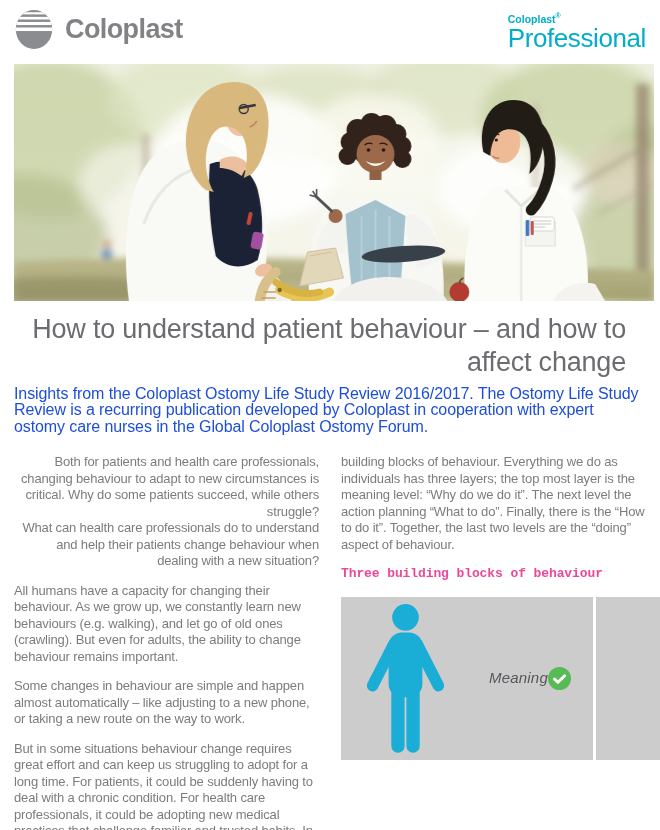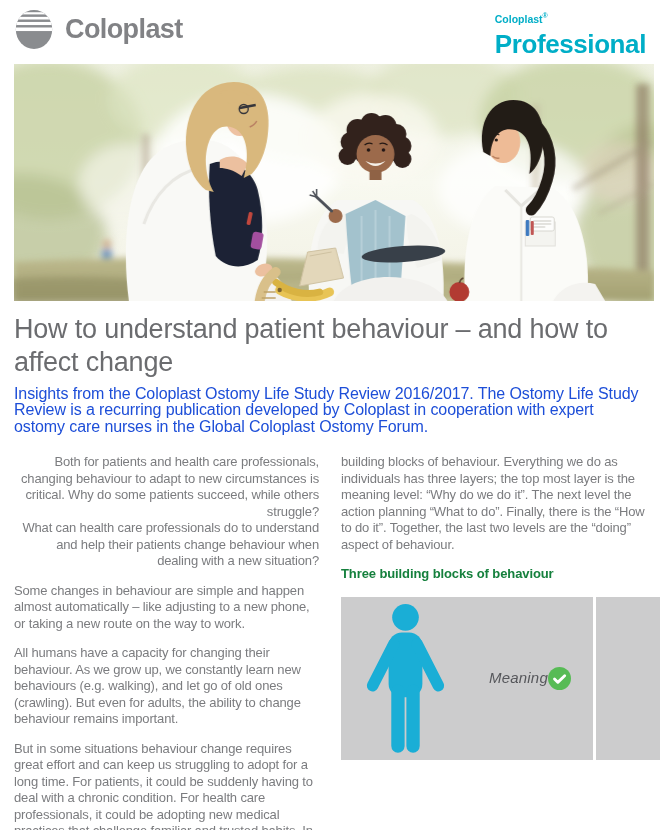--- a/index.html
+++ b/index.html
@@ -10,39 +10,39 @@
   }
   .page { width:660px; height:830px; background:#fff; }
 
   
   .header { display:flex; justify-content:space-between; align-items:flex-start; padding:9px 14px 0 14px; height:58px; }
   .logo { display:flex; align-items:center; gap:11px; }
   .logo-word { font-size:27px; font-weight:bold; color:#818285; letter-spacing:-0.6px; }
   .prof { text-align:left; color:#00aec7; line-height:1; padding-top:3px; }
   .prof-top { font-size:10.5px; font-weight:bold; letter-spacing:0; }
   .prof-top sup { font-size:7px; }
-  .prof-word { font-size:26px; font-weight:700; letter-spacing:-0.4px; margin-top:7px; }
+  .prof-word { font-size:26px; font-weight:400; letter-spacing:-0.4px; margin-top:1px; }
 
   
   .hero { display:block; margin:6px 6px 0 14px; height:237px; overflow:hidden; }
   .hero svg { display:block; width:100%; height:100%; }
 
   
   h1.title {
     margin:12px 14px 0 14px; max-width:612px;
-    font-size:27px; font-weight:400; color:#6b6c6f; line-height:1.22; letter-spacing:-0.2px;
+    font-size:27px; font-weight:400; color:#6b6c6f; line-height:1.22; letter-spacing:-0.2px;text-align:right;
   }
   p.intro { margin:7px 14px 0 14px; font-size:16px; line-height:16.5px; color:#1d4ed8; letter-spacing:-0.1px; }
 
   
   .columns { display:flex; gap:22px; margin:19px 14px 0 14px; }
   .col { width:305px; font-size:13px; line-height:16.5px; letter-spacing:-0.15px; color:#7b7c7f; }
   .col p { margin:0 0 13px 0; }
   .pre { white-space:pre-line;text-align:right; }
-  h2.sub { font-size:13px; font-weight:bold; color:#15803d; margin:0 0 3px 0; letter-spacing:-0.1px; }
+  h2.sub { font-size:13px; font-weight:bold; color:#ec4899; margin:0 0 3px 0; letter-spacing:-0.1px;font-family:Liberation Mono, monospace; }
 
   
   .diagram { position:relative; height:163px; margin-top:14px; display:flex; flex-direction:row; gap:3px; }
   .band { flex:1; background:#cccccd; display:flex; align-items:center; }
   .band-label { font-style:italic; font-size:15px; color:#56575b; margin-left:148px; letter-spacing:0.2px; }
   .check { margin-left:auto; margin-right:22px; width:23px; height:23px; }
   .check svg { display:block; width:100%; height:100%; }
   .person { position:absolute; left:20px; top:7px; height:151px; width:89px; z-index:2; }
 </style>
 </head>
@@ -203,22 +203,22 @@
     </svg>
   </figure>
 
   <h1 class="title">How to understand patient behaviour – and how to affect change</h1>
   <p class="intro">Insights from the Coloplast Ostomy Life Study Review 2016/2017. The Ostomy Life Study Review is a recurring publication developed by Coloplast in cooperation with expert ostomy care nurses in the Global Coloplast Ostomy Forum.</p>
 
   <div class="columns">
     <div class="col">
       <p class="pre">Both for patients and health care professionals, changing behaviour to adapt to new circumstances is critical. Why do some patients succeed, while others struggle?
 What can health care professionals do to understand and help their patients change behaviour when dealing with a new situation?</p>
+      <p>All humans have a capacity for changing their behaviour. As we grow up, we constantly learn new behaviours (e.g. walking), and let go of old ones (crawling). But even for adults, the ability to change behaviour remains important.</p>
       <p>Some changes in behaviour are simple and happen almost automatically – like adjusting to a new phone, or taking a new route on the way to work.</p>
-      <p>All humans have a capacity for changing their behaviour. As we grow up, we constantly learn new behaviours (e.g. walking), and let go of old ones (crawling). But even for adults, the ability to change behaviour remains important.</p>
       <p>But in some situations behaviour change requires great effort and can keep us struggling to adopt for a long time. For patients, it could be suddenly having to deal with a chronic condition. For health care professionals, it could be adopting new medical practices that challenge familiar and trusted habits. In both cases, not adapting to the new behaviour will lead to frustration.</p>
     </div>
     <div class="col">
       <p>building blocks of behaviour. Everything we do as individuals has three layers; the top most layer is the meaning level: “Why do we do it”. The next level the action planning “What to do”. Finally, there is the “How to do it”. Together, the last two levels are the “doing” aspect of behaviour.</p>
       <h2 class="sub">Three building blocks of behaviour</h2>
 
       <div class="diagram">
         <svg class="person" viewBox="0 0 100 170">
           <g fill="#1aaed6" stroke="#1aaed6">
             <circle cx="50" cy="15" r="15" stroke="none"></circle>

